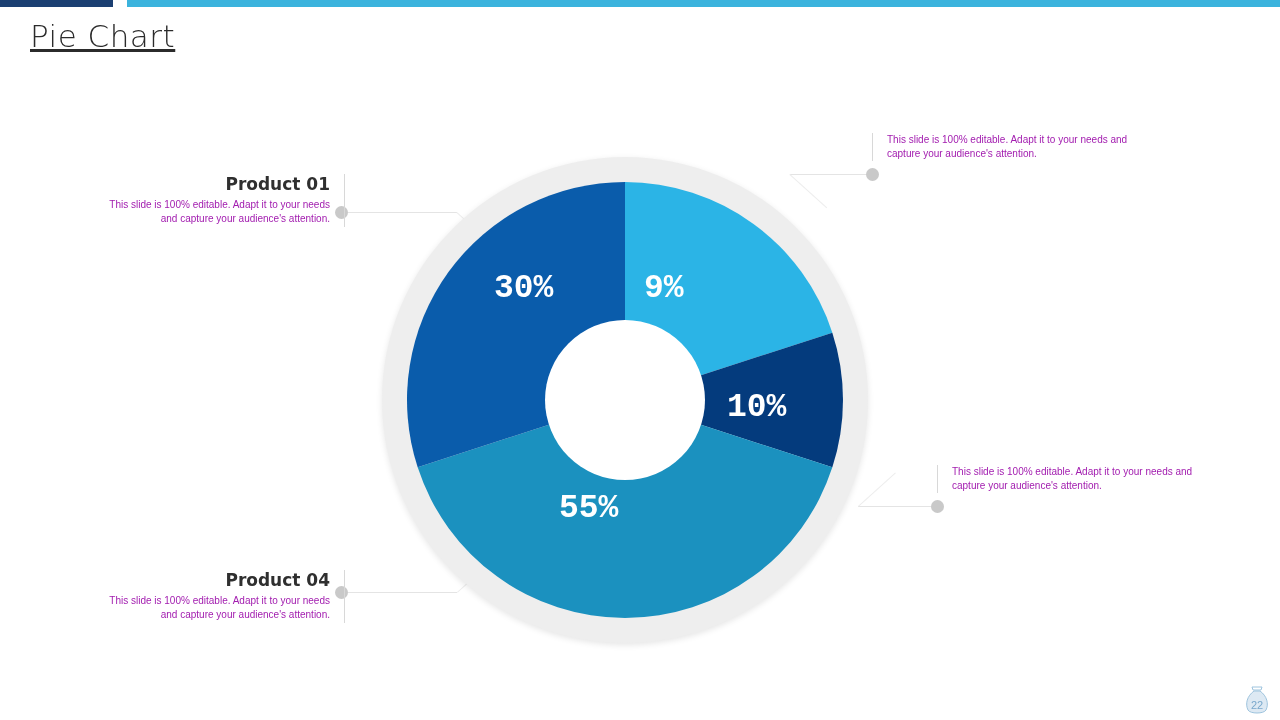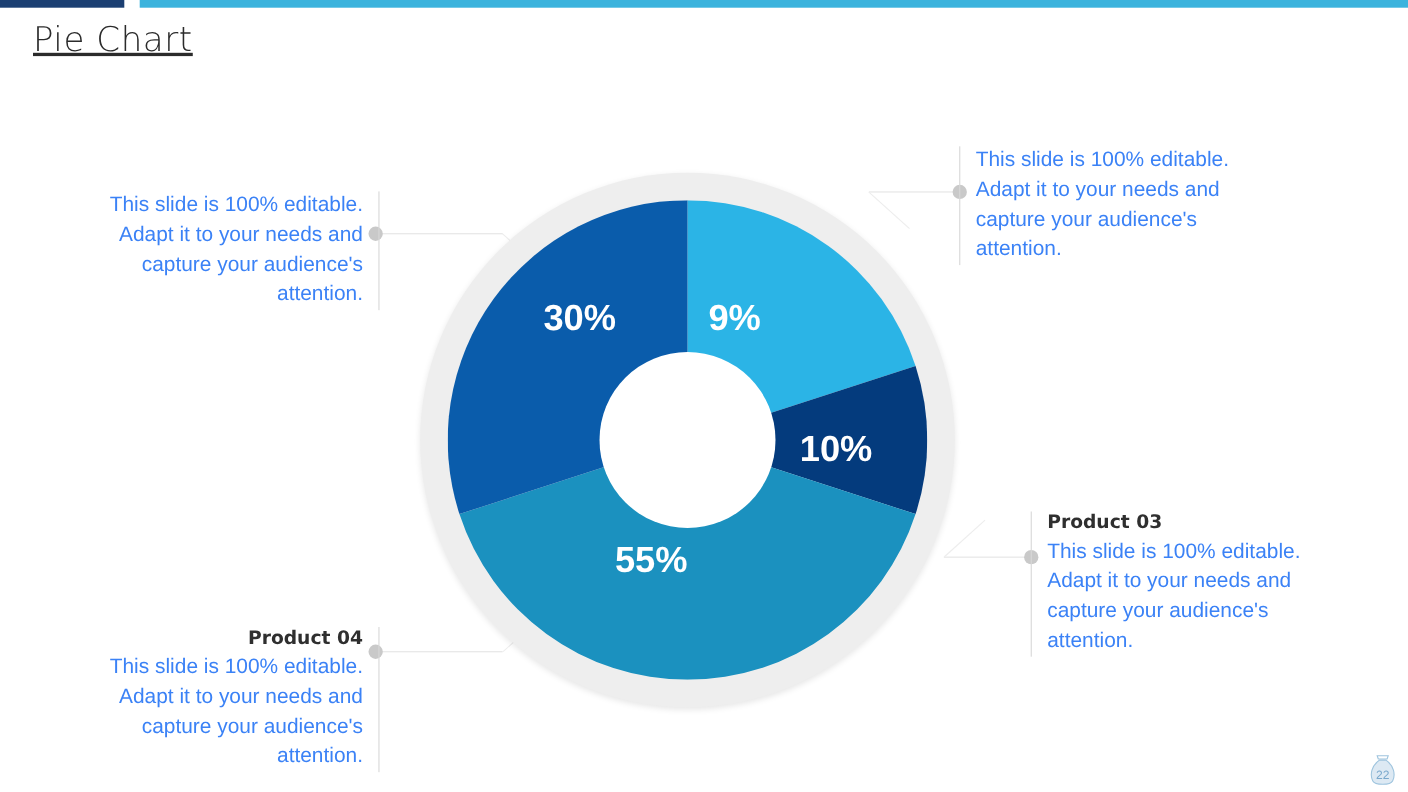--- a/index.html
+++ b/index.html
@@ -61,42 +61,42 @@
     position: absolute;
     left: 25px; top: 25px;
     width: 436px; height: 436px;
     display: block;
   }
   .slice-label {
     position: absolute;
     color: #ffffff;
     font-size: 33px;
     font-weight: bold;
-    font-family: Liberation Sans, sans-serif;
+    font-family: Liberation Mono, monospace;
     white-space: nowrap;
     pointer-events: none;
   }
   .lbl-20 { left: 262px; top: 113px; }
   .lbl-10 { left: 345px; top: 232px; }
   .lbl-40 { left: 177px; top: 333px; }
   .lbl-30 { left: 112px; top: 113px; }
 
   
   .callout { position: absolute; }
   .callout-title {
     font-size: 17px;
     font-weight: bold;
     color: #2f2f2f;
     font-family: "DejaVu Sans", sans-serif;
     margin: 0 0 3px 0;
     line-height: 1.25;
   }
   .callout-body {
-    font-size: 19px;
-    color: #3b82f6;
+    font-size: 10px;
+    color: #a21caf;
     line-height: 1.42;
     margin: 0;
   }
 
   
   .callout.right-align {
     text-align: right;
     padding-right: 14px;
     border-right: 1px solid #d8d8d8;
   }
@@ -194,29 +194,29 @@
   <div class="slice-label lbl-40">55%</div>
   <div class="slice-label lbl-30">30%</div>
 </div>
 
 <div class="dot dot-01"></div>
 <div class="dot dot-02"></div>
 <div class="dot dot-03"></div>
 <div class="dot dot-04"></div>
 
 <div class="callout right-align c01">
+  <p class="callout-title">Product 01</p>
   <p class="callout-body">This slide is 100% editable. Adapt it to your needs and capture your audience's attention.</p>
 </div>
 
 <div class="callout left-align c02">
   <p class="callout-body">This slide is 100% editable. Adapt it to your needs and capture your audience's attention.</p>
 </div>
 
 <div class="callout left-align c03">
-  <p class="callout-title">Product 03</p>
   <p class="callout-body">This slide is 100% editable. Adapt it to your needs and capture your audience's attention.</p>
 </div>
 
 <div class="callout right-align c04">
   <p class="callout-title">Product 04</p>
   <p class="callout-body">This slide is 100% editable. Adapt it to your needs and capture your audience's attention.</p>
 </div>
 
 <div class="page-badge">
   <svg width="28" height="30" viewBox="0 0 28 30">

